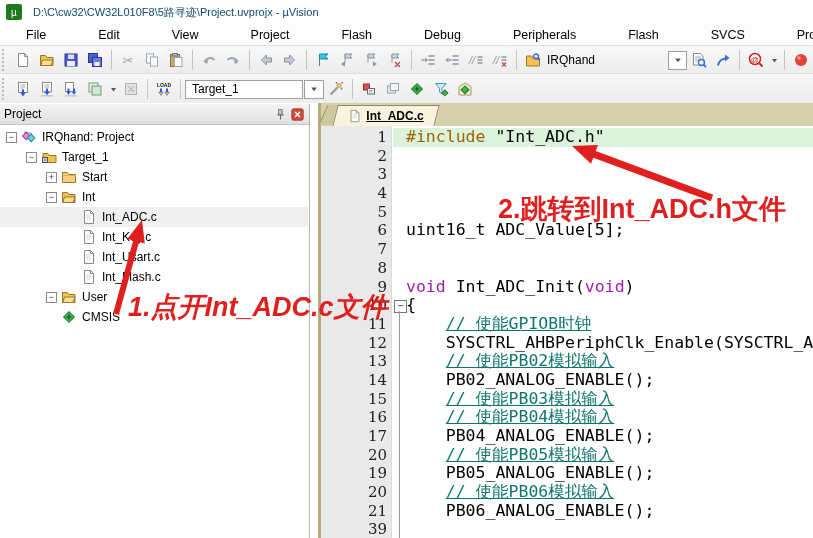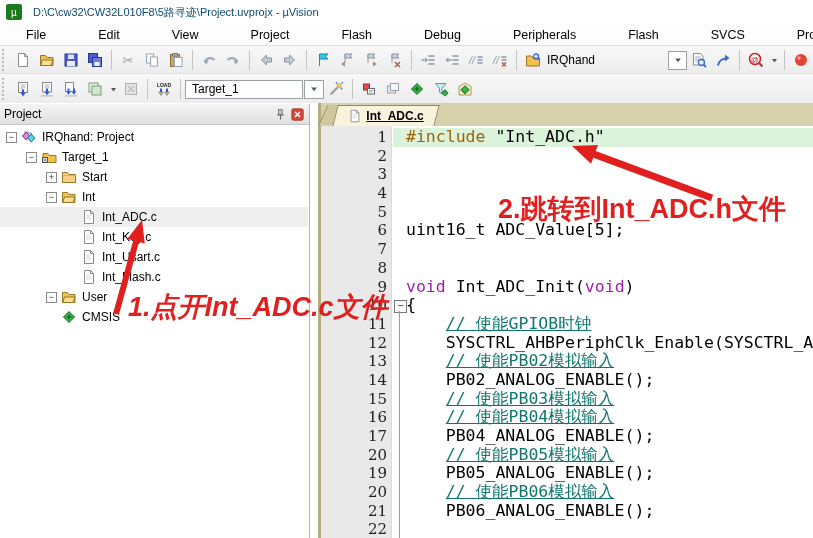--- a/index.html
+++ b/index.html
@@ -632,21 +632,21 @@
             <div class="gnum">12</div>
             <div class="gnum">13</div>
             <div class="gnum">14</div>
             <div class="gnum">15</div>
             <div class="gnum">16</div>
             <div class="gnum">17</div>
             <div class="gnum">20</div>
             <div class="gnum">19</div>
             <div class="gnum">20</div>
             <div class="gnum">21</div>
-            <div class="gnum">22</div>
+            <div class="gnum">39</div>
           </div>
         <div id="code-lines">
             <div class="cline hl"><span class="pp">#include </span><span class="pln">"Int_ADC.h"</span></div>
             <div class="cline"></div>
             <div class="cline"></div>
             <div class="cline"></div>
             <div class="cline"></div>
             <div class="cline"><span class="pln">uint16_t ADC_Value[5];</span></div>
             <div class="cline"></div>
             <div class="cline"></div>

